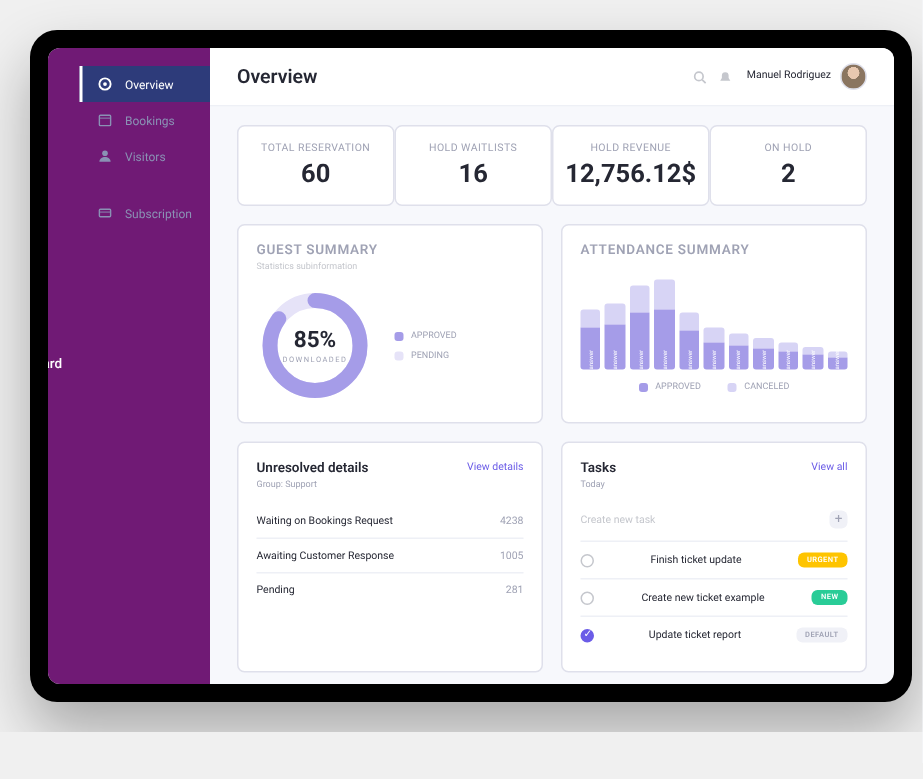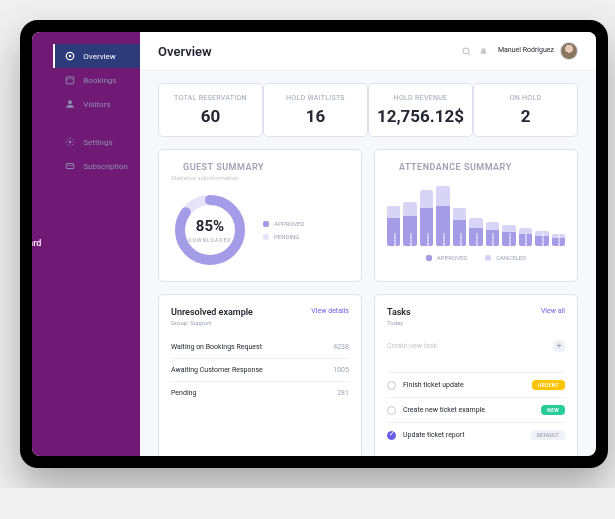--- a/index.html
+++ b/index.html
@@ -26,21 +26,21 @@
 .avatar { width:18px; height:18px; border-radius:50%; background:#c5c7cd; border:1px solid #dfe0eb; background-image:radial-gradient(circle at 50% 35%, #e8c8b0 30%, #8a7560 31%); }
 .content { flex:1; padding:12px 18px; overflow:auto; }
 .stats { display:flex; gap:0; margin-bottom:12px; }
 .stat-card { flex:1; background:#fff; border:1px solid #dfe0eb; border-radius:5px; padding:10px 8px; text-align:center; }
 .stat-label { font-size:7px; color:#9fa2b4; letter-spacing:0.3px; margin-bottom:4px; }
 .stat-value { font-size:17px; font-weight:700; color:#252733; }
 .row { display:flex; gap:12px; margin-bottom:12px; }
 .panel { background:#fff; border:1px solid #dfe0eb; border-radius:5px; padding:12px; }
 .guest { flex:1; }
 .attendance { flex:1; }
-.panel-title { font-size:9px; font-weight:600; color:#9fa2b4; letter-spacing:0.5px;margin-left:12px; }
+.panel-title { font-size:9px; font-weight:600; color:#9fa2b4; letter-spacing:0.5px; }
 .panel-sub { font-size:6px; color:#c5c7cd; margin-top:2px; }
 .guest-body { display:flex; align-items:center; gap:14px; margin-top:10px; }
 .donut { position:relative; width:78px; height:78px; }
 .donut svg { transform:rotate(-90deg); }
 .donut-center { position:absolute; top:0; left:0; width:100%; height:100%; display:flex; flex-direction:column; align-items:center; justify-content:center; }
 .donut-pct { font-size:15px; font-weight:700; color:#252733; }
 .donut-lbl { font-size:5px; color:#9fa2b4; letter-spacing:1px; margin-top:2px; }
 .legend { display:flex; flex-direction:column; gap:6px; }
 .legend-item { display:flex; align-items:center; gap:5px; font-size:6px; color:#9fa2b4; }
 .legend-dot { width:6px; height:6px; border-radius:2px; }
@@ -56,21 +56,21 @@
 .panel-hd h3 { font-size:9px; font-weight:600; color:#252733; }
 .panel-link { font-size:7px; color:#6b5ce7; cursor:pointer; }
 .panel-meta { font-size:6px; color:#9fa2b4; margin-top:2px; }
 .ticket-list { margin-top:10px; }
 .ticket-row { display:flex; justify-content:space-between; align-items:center; padding:7px 0; border-top:1px solid #eef0f6; font-size:7px; }
 .ticket-row:first-child { border-top:none; }
 .ticket-name { color:#252733; }
 .ticket-count { color:#9fa2b4; }
 .task-create { display:flex; justify-content:space-between; align-items:center; padding:6px 0; font-size:7px; color:#c5c7cd; margin-top:8px; }
 .task-plus { width:12px; height:12px; border-radius:4px; background:#f0f1f7; display:flex; align-items:center; justify-content:center; color:#9fa2b4; font-size:9px; cursor:pointer; }
-.task-list { margin-top:14px; }
+.task-list { margin-top:2px;text-align:center; }
 .task-row { display:flex; align-items:center; gap:7px; padding:7px 0; border-top:1px solid #eef0f6; font-size:7px; }
 .chk { width:9px; height:9px; border-radius:50%; border:1px solid #c5c7cd; flex-shrink:0; cursor:pointer; }
 .chk.done { background:#6b5ce7; border-color:#6b5ce7; position:relative; }
 .chk.done::after { content:"✓"; position:absolute; top:-2px; left:1px; color:#fff; font-size:7px; }
 .task-name { flex:1; color:#252733; }
 .badge { padding:2px 6px; border-radius:4px; font-size:5px; font-weight:600; letter-spacing:0.3px; }
 .badge.urgent { background:#fec400; color:#fff; }
 .badge.new { background:#29cc97; color:#fff; }
 .badge.default { background:#f0f1f7; color:#9fa2b4; }
 </style>
@@ -105,27 +105,20 @@
       <span>Bookings</span>
     </div>
           <div class="nav-item">
       <span class="icon"><svg viewBox="0 0 16 16" fill="currentColor">
                 <circle cx="8" cy="5" r="3"></circle>
                 <path d="M2 14c0-3 3-5 6-5s6 2 6 5"></path>
               </svg></span>
       <span>Visitors</span>
     </div>
           <div class="nav-gap"></div>
-          <div class="nav-item">
-      <span class="icon"><svg viewBox="0 0 16 16" fill="currentColor">
-                <circle cx="8" cy="8" r="2"></circle>
-                <path d="M8 1v2M8 13v2M1 8h2M13 8h2M3 3l1.5 1.5M11.5 11.5L13 13M3 13l1.5-1.5M11.5 4.5L13 3" stroke="currentColor" stroke-width="1.5"></path>
-              </svg></span>
-      <span>Settings</span>
-    </div>
           <div class="nav-item">
       <span class="icon"><svg viewBox="0 0 16 16" fill="currentColor">
                 <rect x="2" y="4" width="12" height="8" rx="1" fill="none" stroke="currentColor" stroke-width="1.5"></rect>
                 <line x1="2" y1="7" x2="14" y2="7" stroke="currentColor"></line>
               </svg></span>
       <span>Subscription</span>
     </div>
         </div>
   </aside>
 
@@ -267,21 +260,21 @@
       <span>CANCELED</span>
     </div>
               </div>
         </div>
       </div>
 
       <div class="row">
         <div class="panel tickets">
           <div class="panel-hd">
             <div>
-              <h3>Unresolved example</h3>
+              <h3>Unresolved details</h3>
               <div class="panel-meta"><span>Group:</span> <span>Support</span></div>
             </div>
             <span class="panel-link">View details</span>
           </div>
           <div class="ticket-list" id="ticket-list">
                 <div class="ticket-row">
       <span class="ticket-name">Waiting on Bookings Request</span>
       <span class="ticket-count">4238</span>
     </div>
                 <div class="ticket-row">

